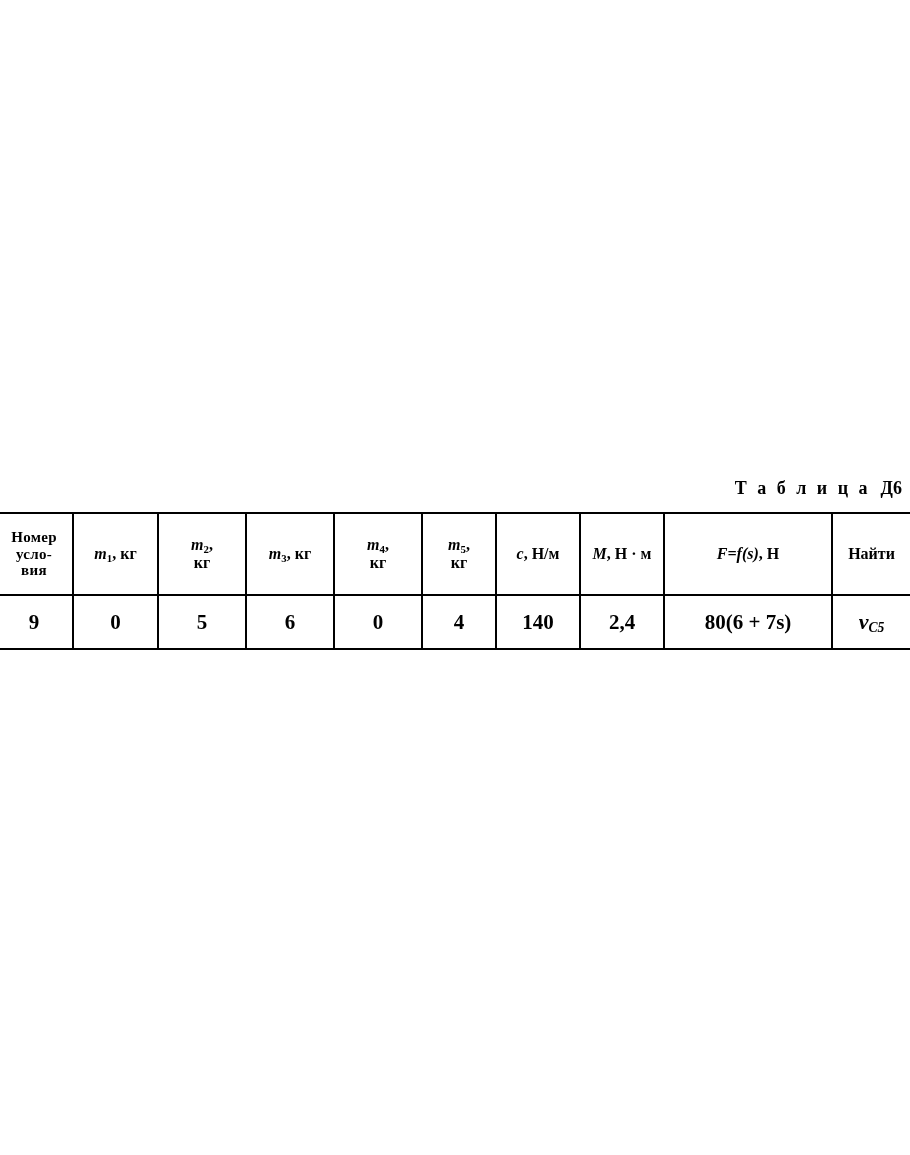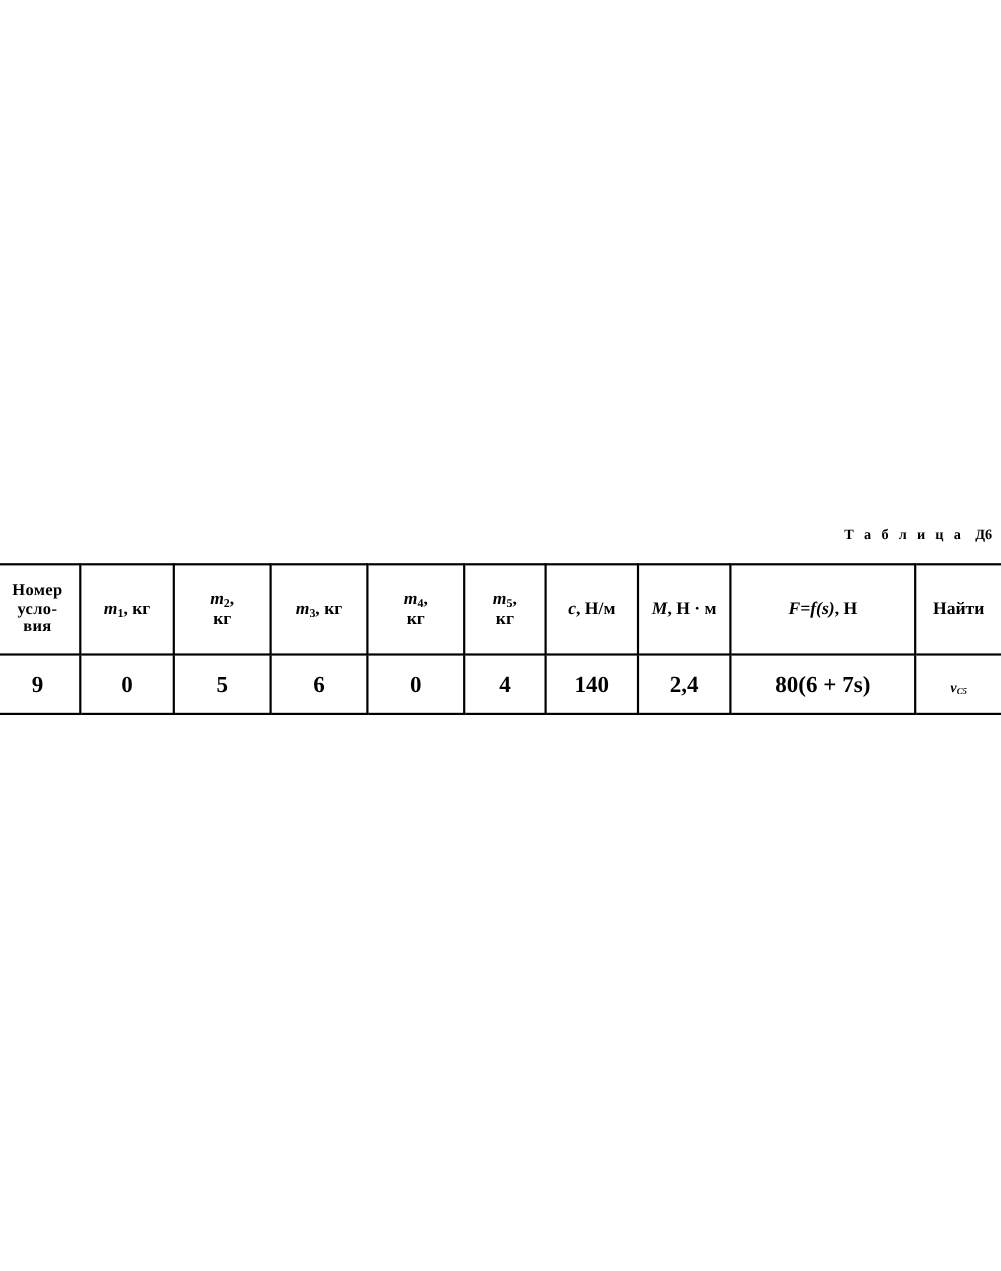--- a/index.html
+++ b/index.html
@@ -23,21 +23,21 @@
     width: 910px;
     height: 1155px;
   }
 
   
   .table-caption {
     position: absolute;
     right: 8px;
     top: 478px;
     font-family: "Liberation Serif", serif;
-    font-size: 13px;
+    font-size: 18px;
     font-weight: bold;
     letter-spacing: 3px;
     white-space: nowrap;
   }
   .table-caption .cap-name {
     letter-spacing: 0px;
     margin-left: 10px;
   }
 
   
@@ -181,20 +181,20 @@
           <td>9</td>
           <td>0</td>
           <td>5</td>
           <td>6</td>
           <td>0</td>
           <td>4</td>
           <td>140</td>
           <td>2,4</td>
           <td>80(6 + 7s)</td>
           <td>
-            <span class="nowrap" style="font-size:13px;"><i class="ital">v</i><span class="smallsub ital">C5</span></span>
+            <span class="nowrap" style="font-size:22px;"><i class="ital">v</i><span class="smallsub ital">C5</span></span>
           </td>
         </tr>
       </tbody>
     </table>
   </div>
 
 </div>
 
 </body></html>

